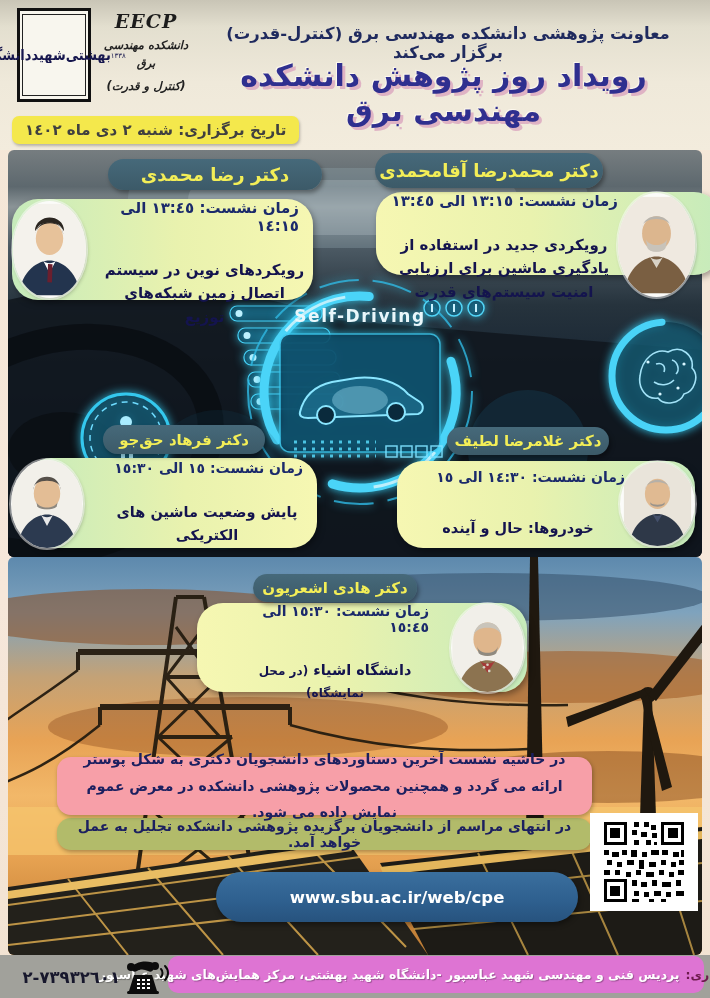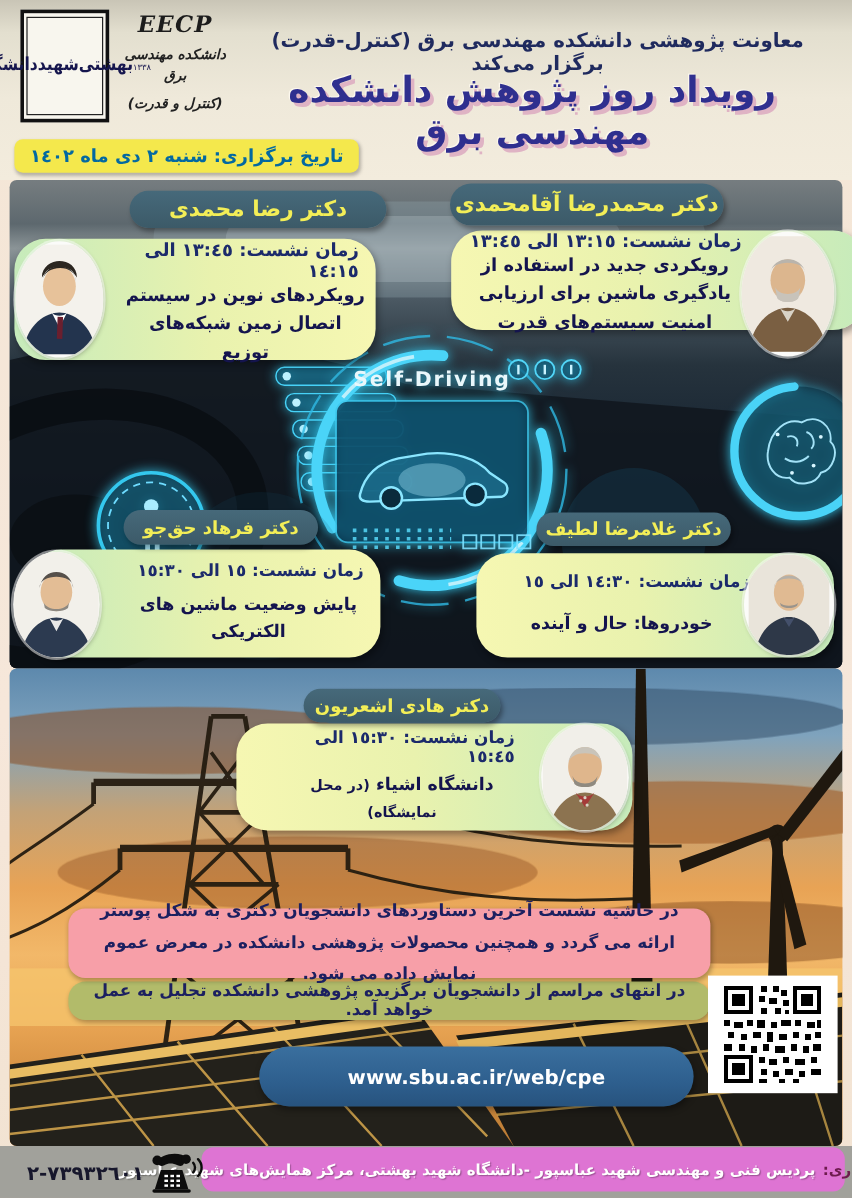--- a/index.html
+++ b/index.html
@@ -22,21 +22,21 @@
   .eecp-block{position:absolute;left:96px;top:10px;width:100px;text-align:center;}
   .eecp{font-family:"DejaVu Serif","Liberation Serif",serif;font-style:italic;font-weight:bold;
     font-size:19px;color:#1c1c1c;letter-spacing:1px;}
   .eecp-fa{font-size:11.5px;font-style:italic;font-weight:bold;color:#222;margin-top:4px;line-height:1.6;}
   .organizer{position:absolute;right:12px;top:24px;width:500px;text-align:center;
     font-size:16.5px;font-weight:bold;color:#1f2a5e;}
   .main-title{position:absolute;right:4px;top:58px;width:525px;text-align:center;
     font-size:30px;font-weight:bold;color:#2f2f8f;
     text-shadow:3px 3px 0 #dfb3c4, -1px -1px 0 #fdf8ee;}
   .date-badge{position:absolute;left:12px;top:116px;background:#f4e84c;border-radius:7px;
-    padding:5px 13px;font-size:15px;font-weight:bold;color:#0369a1;
+    padding:5px 13px;font-size:15px;font-weight:bold;color:#404040;
     box-shadow:1px 2px 3px rgba(0,0,0,.25);}
 
   
   .scene{position:absolute;left:8px;width:694px;overflow:hidden;border-radius:6px;}
   .scene-car{top:150px;height:407px;
     background:linear-gradient(180deg,#767d80 0%,#5d686e 9%,#8b9497 14%,#4c5a64 24%,
       #26333d 38%,#152230 58%,#0d1722 78%,#0a121c 100%);}
   .scene-sunset{top:557px;height:398px;
     background:linear-gradient(180deg,#5d89ad 0%,#7fa3bd 14%,#c3a277 30%,#e8a355 46%,
       #f2b869 60%,#e9a554 74%,#d18c3f 88%,#b97a34 100%);}
@@ -47,21 +47,21 @@
 
   
   .badge{position:absolute;background:linear-gradient(180deg,#46697a 0%,#3c5a68 100%);
     color:#f3ee57;font-weight:bold;text-align:center;border-radius:20px;
     display:flex;align-items:center;justify-content:center;
     box-shadow:2px 3px 4px rgba(0,0,0,.35);z-index:5;}
   .badge-lg{font-size:18px;}
   .badge-sm{font-size:15px;}
   .card{position:absolute;background:linear-gradient(90deg,#f6f7b2 0%,#e9f2ae 45%,#c6ebbb 100%);
     border-radius:26px;box-shadow:2px 3px 6px rgba(0,0,0,.35);z-index:4;
-    display:flex;flex-direction:column;justify-content:space-evenly;box-sizing:border-box;}
+    display:flex;flex-direction:column;justify-content:space-evenly;box-sizing:border-box;gap:24px;}
   .card.photo-left{background:linear-gradient(270deg,#f6f7b2 0%,#e9f2ae 45%,#c6ebbb 100%);}
   .card .time{font-size:15px;font-weight:bold;color:#1b2a6b;text-align:right;padding:0 14px;}
   .card .topic{font-size:15px;font-weight:bold;color:#14144e;text-align:center;line-height:1.55;padding:0 8px;}
   .card-sm .time{font-size:14px;}
   .card-sm .topic{font-size:14.5px;}
   .topic-note{font-size:12px;}
   .photo{position:absolute;border-radius:50%;background:#fbfbf9;overflow:hidden;z-index:6;
     box-shadow:0 0 0 2px rgba(255,255,255,.5),1px 2px 4px rgba(0,0,0,.3);}
   .photo svg{display:block;width:100%;height:100%;}
 

